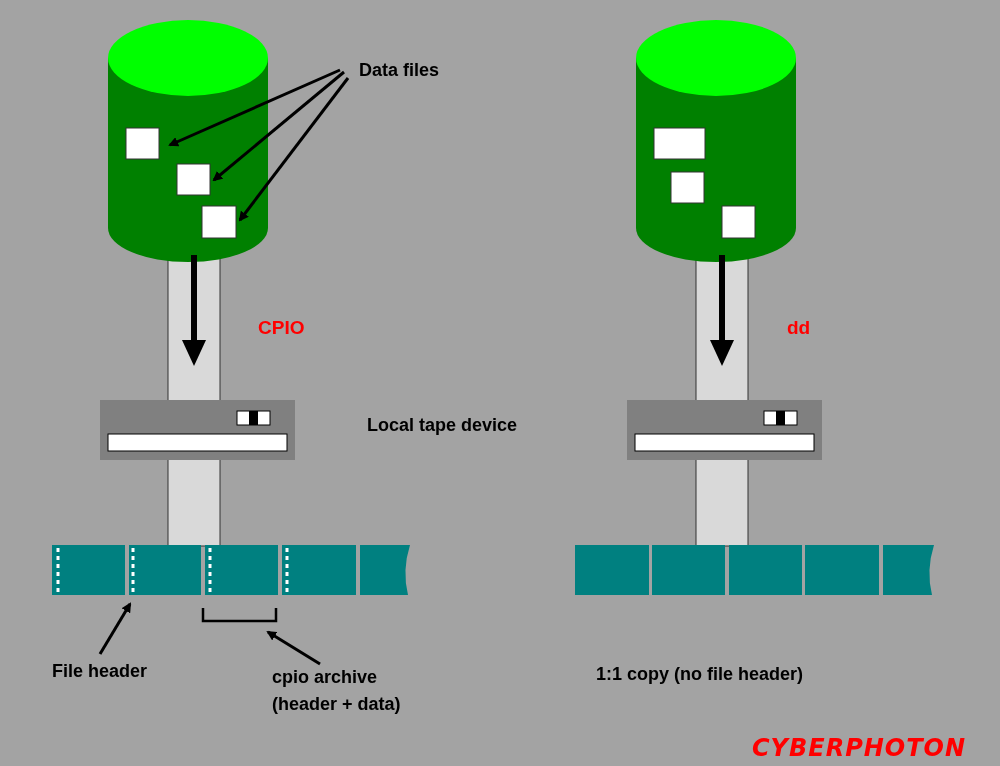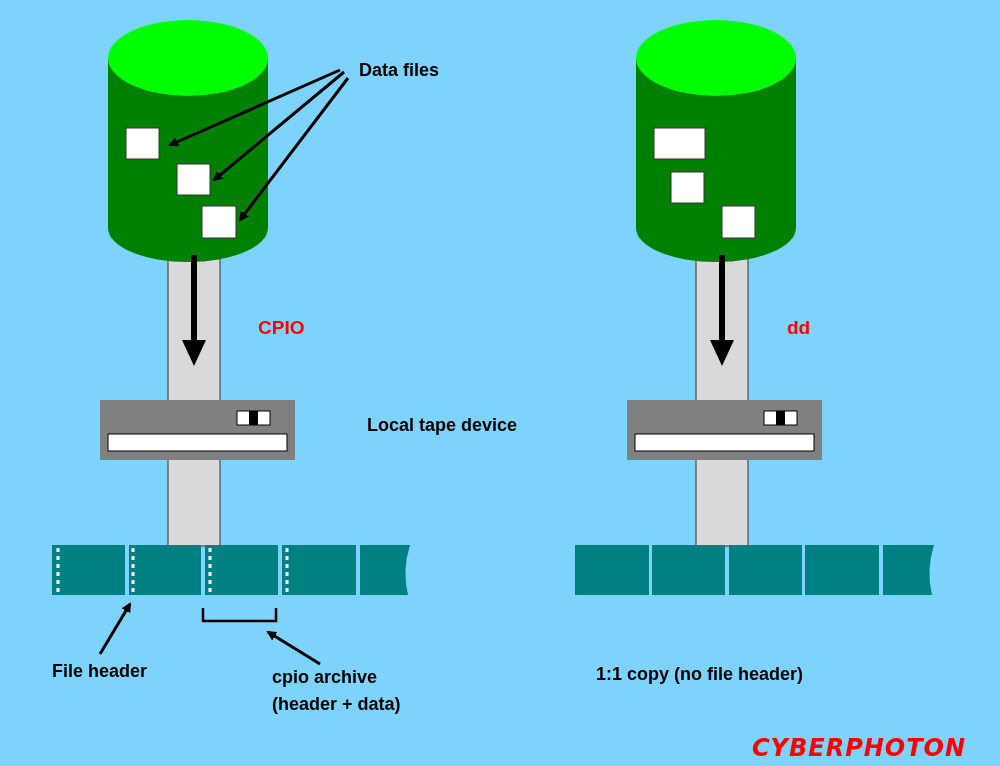--- a/index.html
+++ b/index.html
@@ -1,16 +1,16 @@
 <!DOCTYPE html>
 <html><head>
 <meta charset="utf-8">
 <style>
   html, body { margin: 0; padding: 0; background: #ffffff; }
-  #stage { position: relative; width: 1000px; height: 766px; overflow: hidden; background: #7dd3fc; }
+  #stage { position: relative; width: 1000px; height: 766px; overflow: hidden; background: #a3a3a3; }
   #stage svg { position: absolute; left: 0; top: 0; }
   .lbl { font-family: "Liberation Sans", sans-serif; font-weight: bold; font-size: 18px; fill: #000000; }
   .method { font-family: "Liberation Sans", sans-serif; font-weight: bold; font-size: 19px; }
   .brand { font-family: "DejaVu Sans", sans-serif; font-weight: bold; font-style: italic; font-size: 24px; letter-spacing: 1px; }
 </style>
 </head>
 <body>
 
 <div id="stage">
 <svg width="1000" height="766" viewBox="0 0 1000 766" xmlns="http://www.w3.org/2000/svg">

